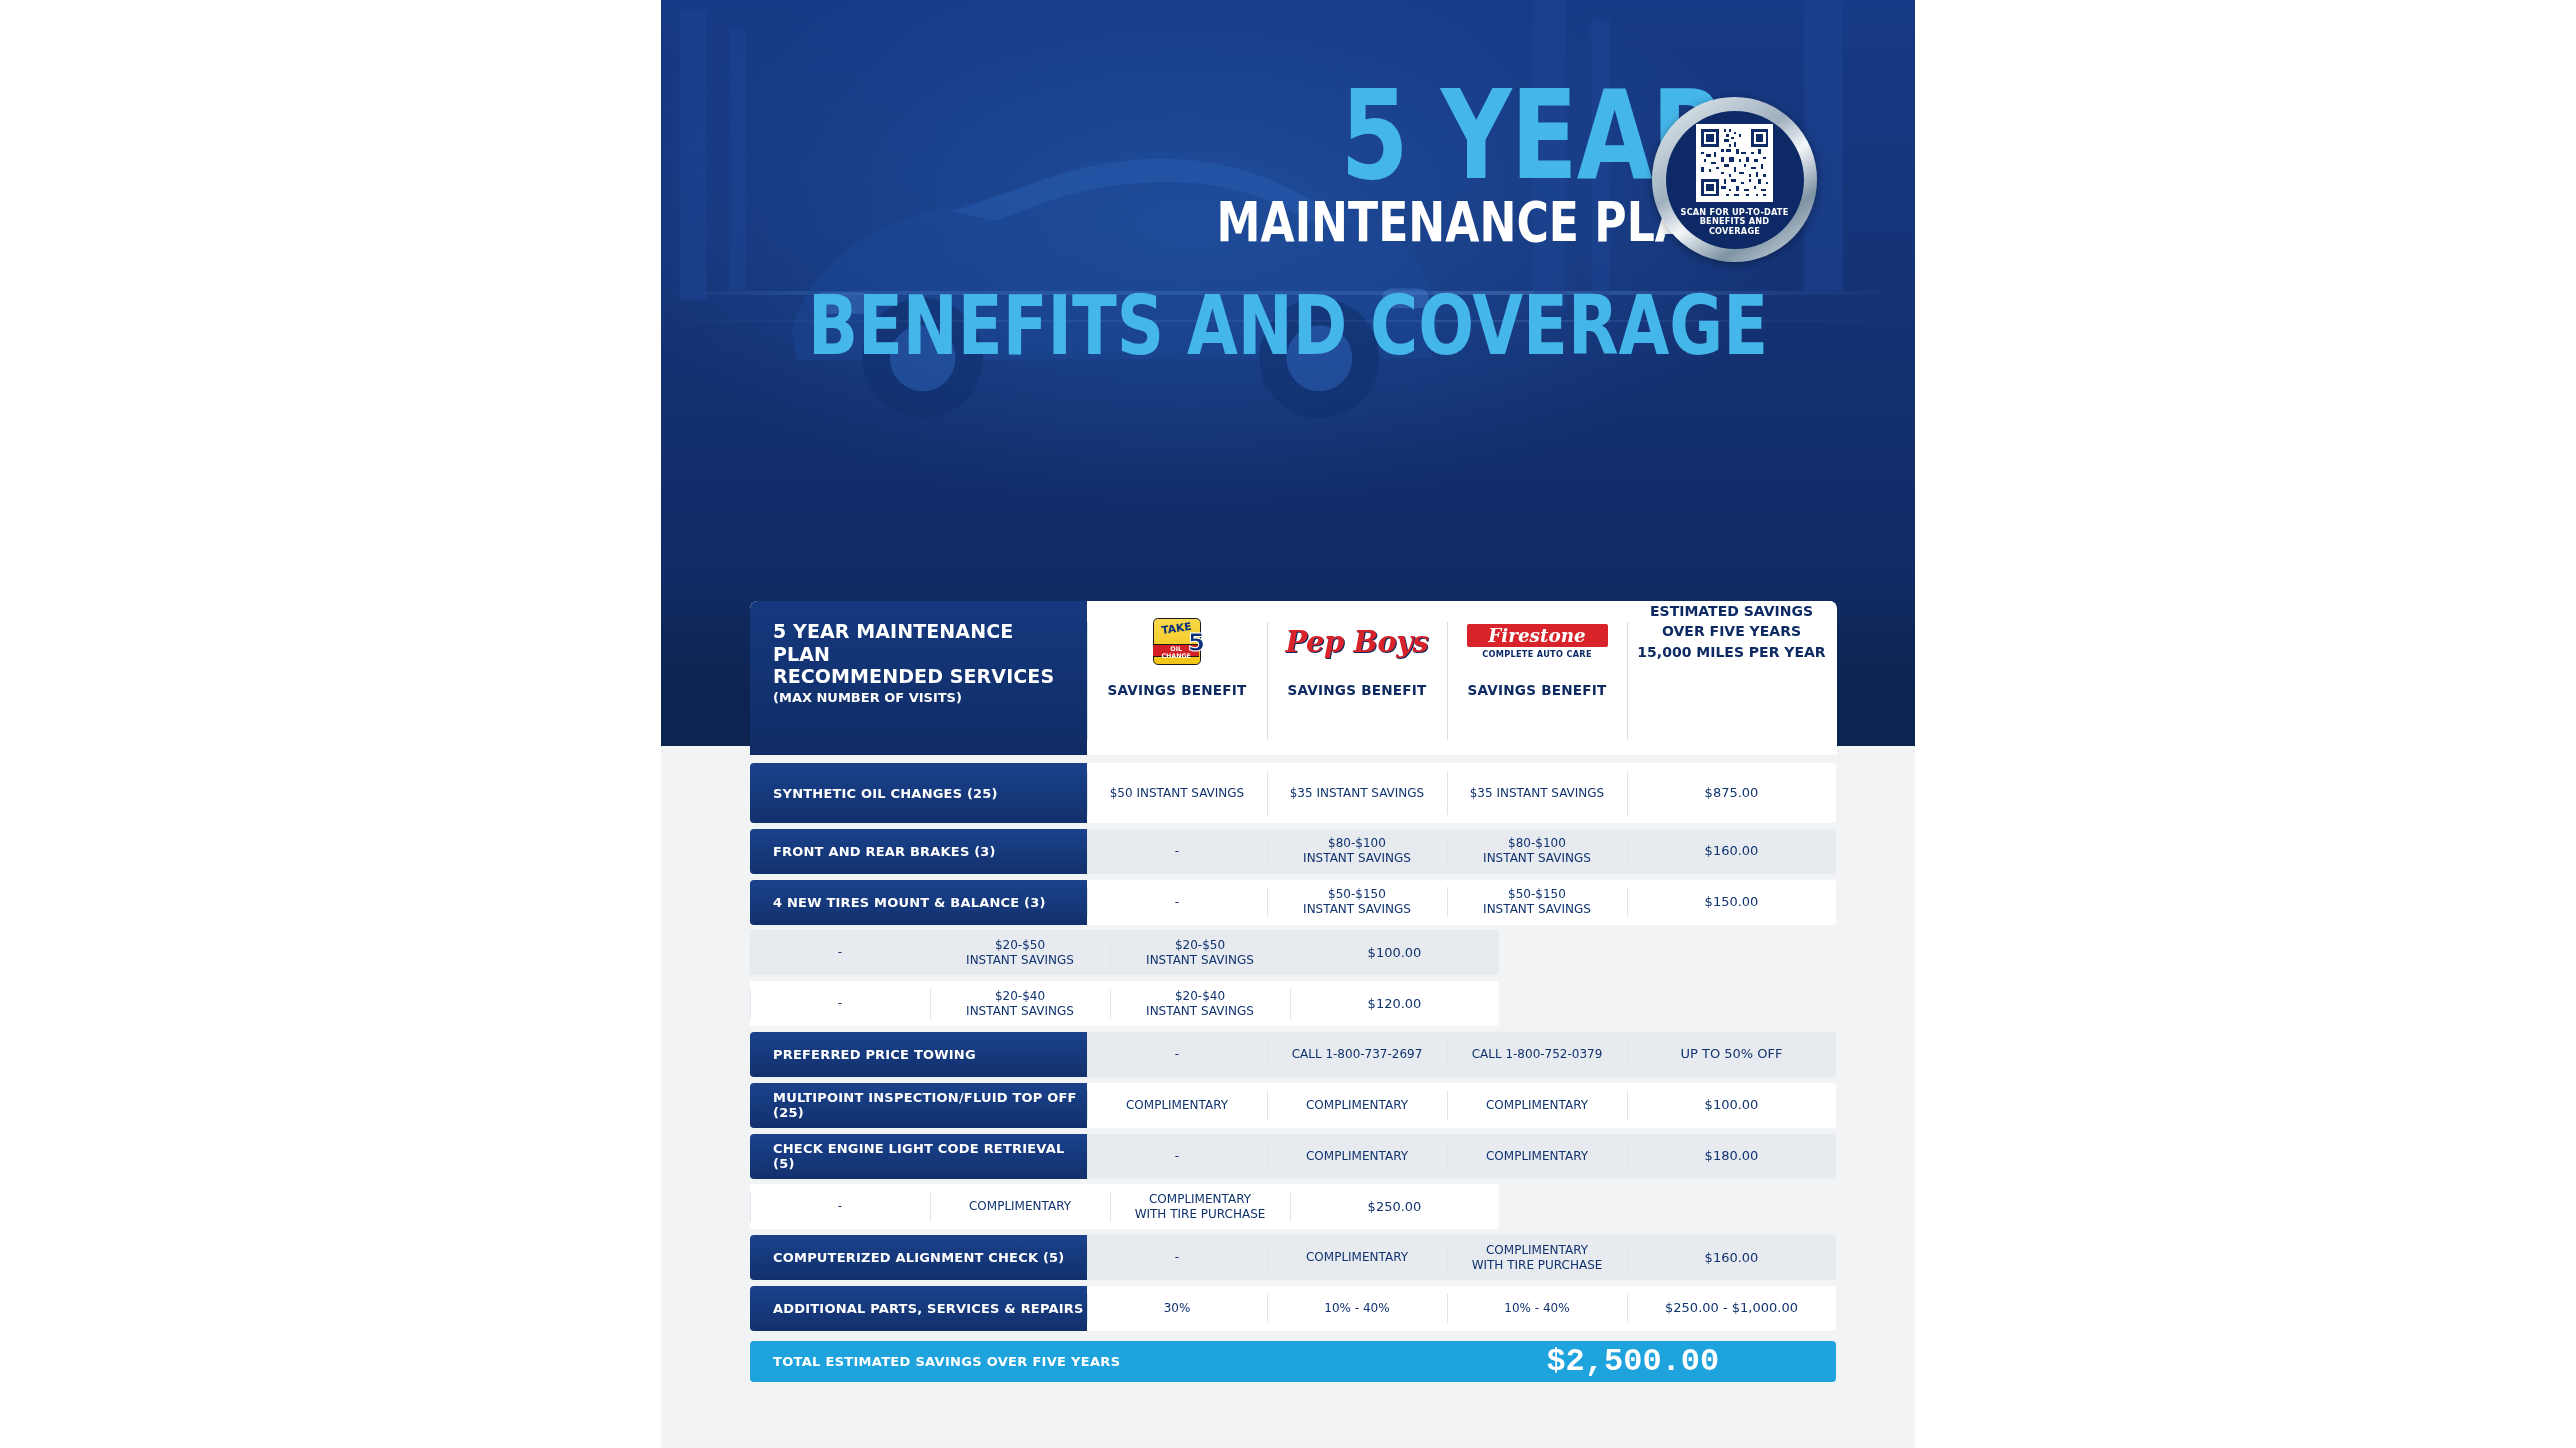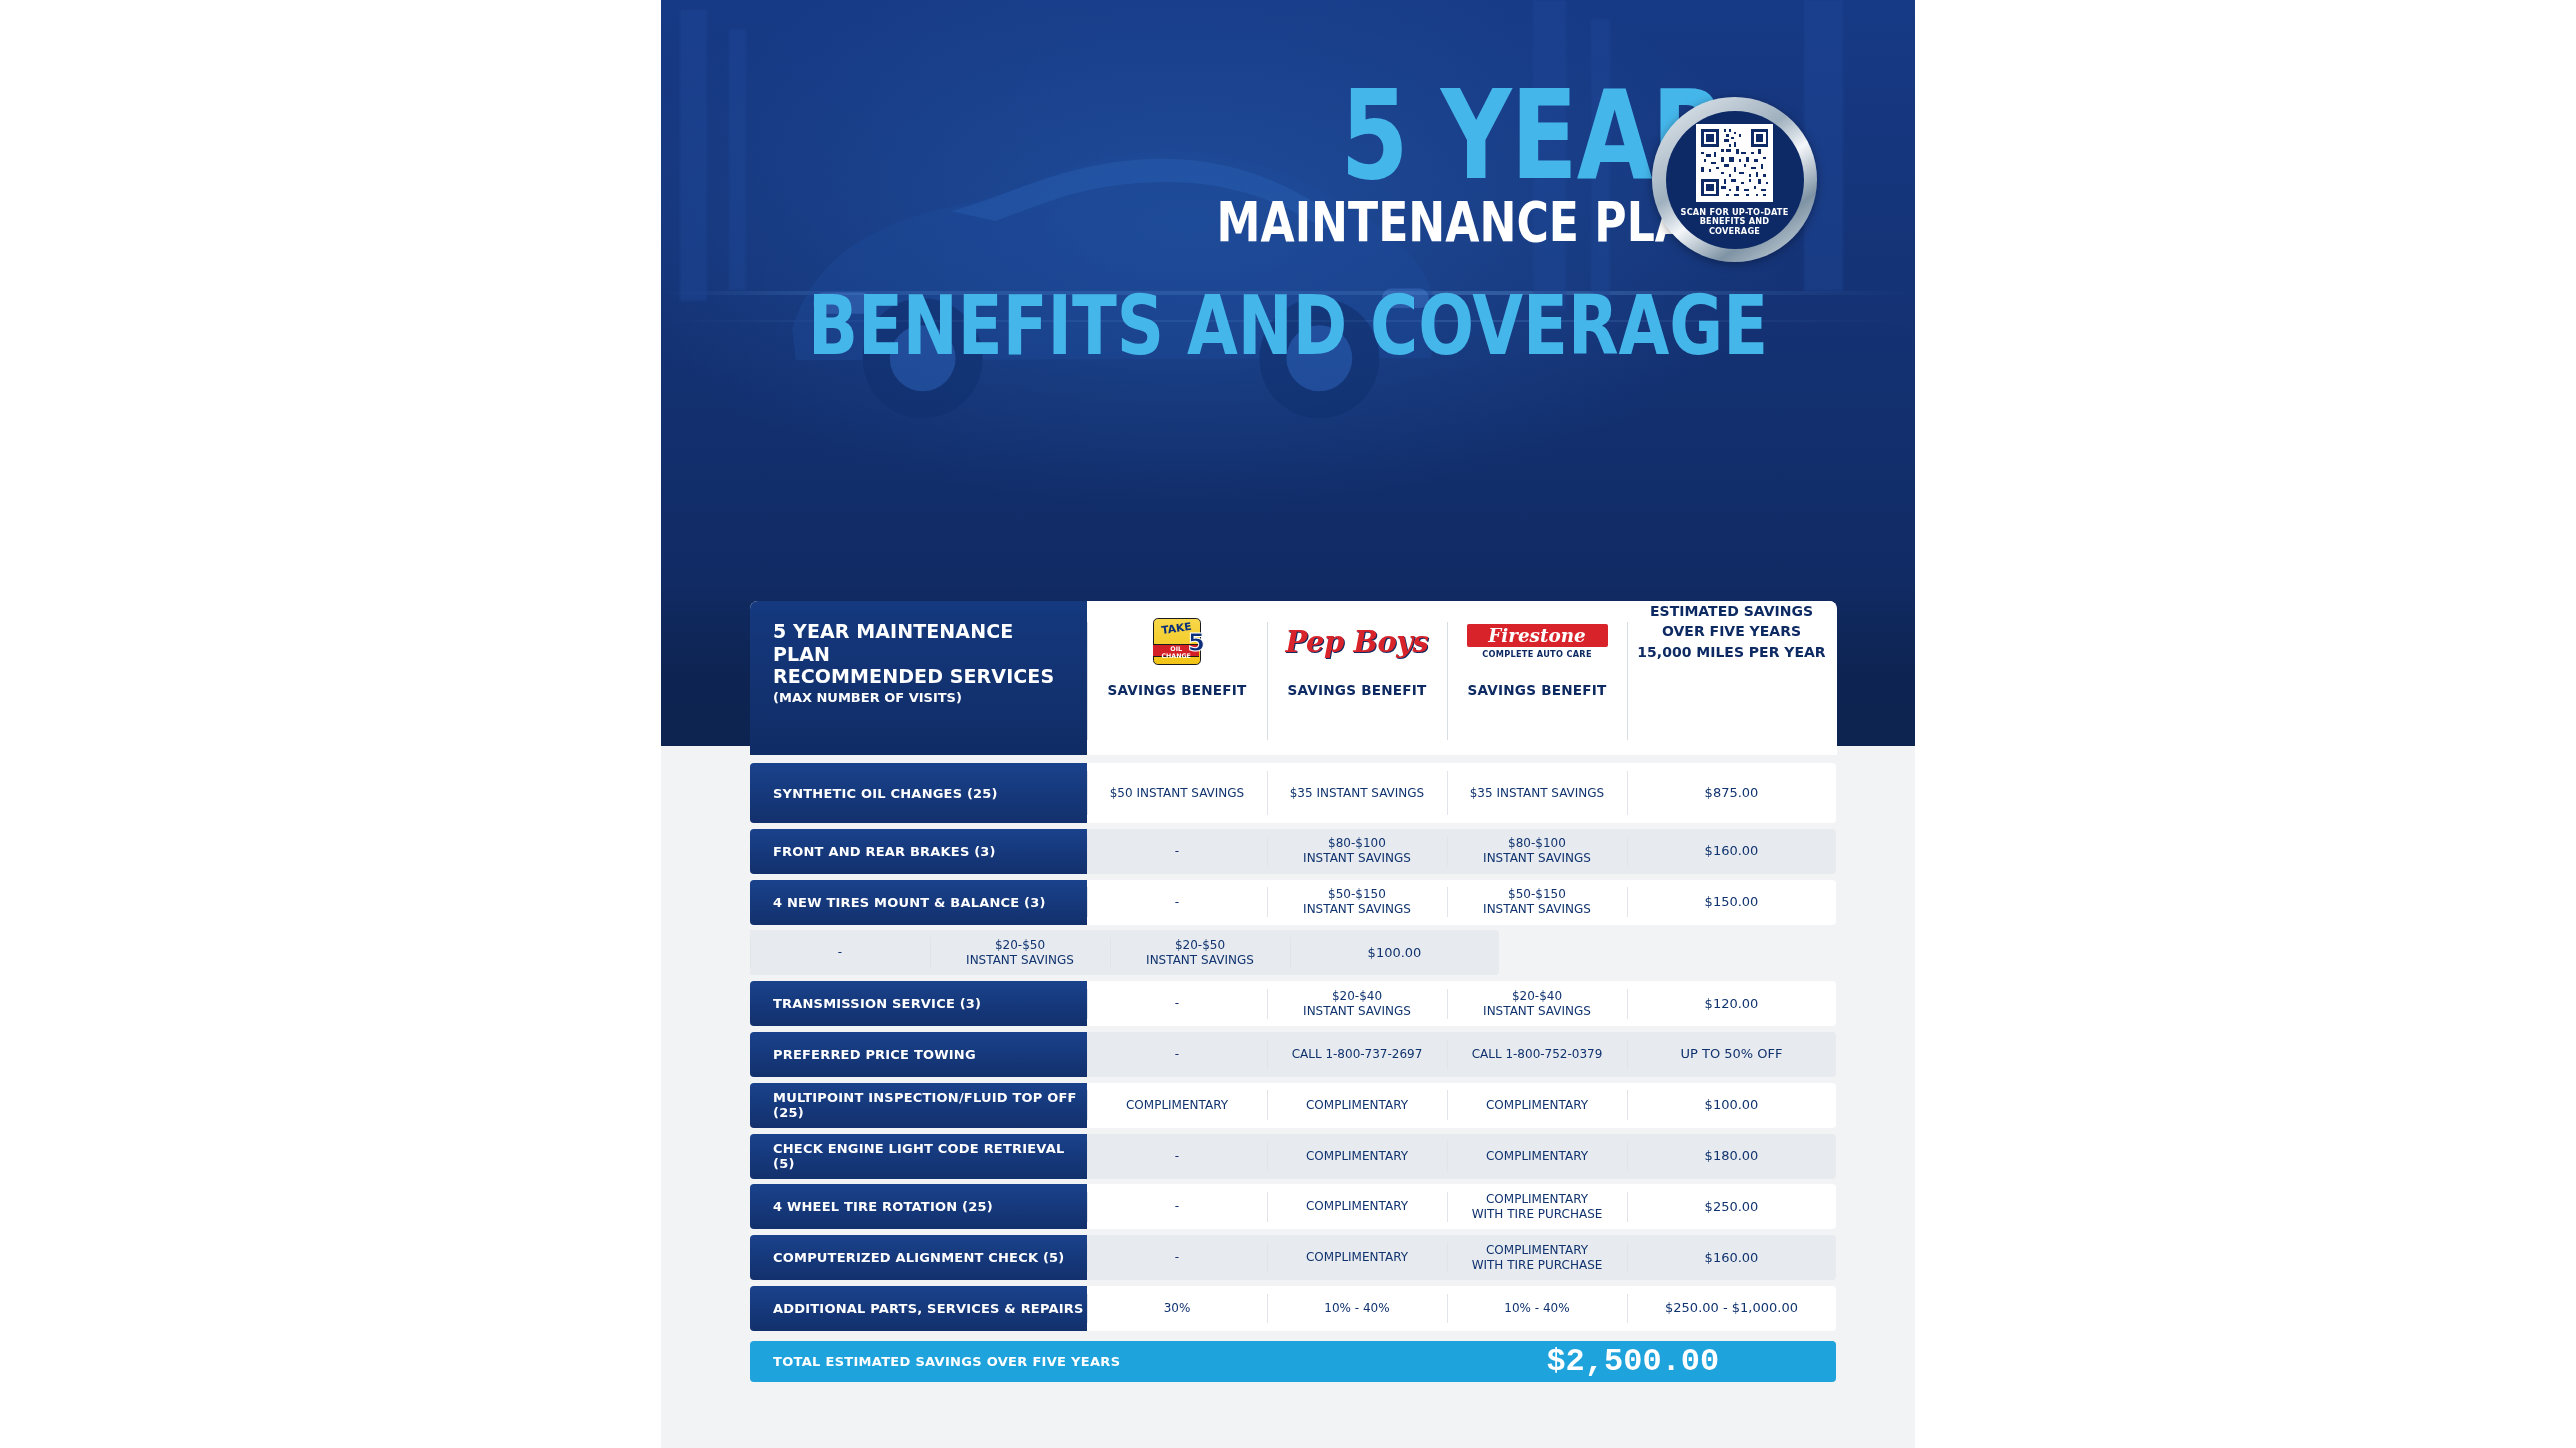--- a/index.html
+++ b/index.html
@@ -559,21 +559,20 @@
         <div class="cell">
           <div>
             <div>$20-$50</div>
             <div>INSTANT SAVINGS</div>
           </div>
         </div>
         <div class="cell est">$100.00</div>
       </div>
 
       <div class="row row-bg-light">
-        <div class="cell-service">TRANSMISSION SERVICE (3)</div>
         <div class="cell">-</div>
         <div class="cell">
           <div>
             <div>$20-$40</div>
             <div>INSTANT SAVINGS</div>
           </div>
         </div>
         <div class="cell">
           <div>
             <div>$20-$40</div>
@@ -601,21 +600,20 @@
 
       <div class="row row-bg-dark">
         <div class="cell-service">CHECK ENGINE LIGHT CODE RETRIEVAL (5)</div>
         <div class="cell">-</div>
         <div class="cell">COMPLIMENTARY</div>
         <div class="cell">COMPLIMENTARY</div>
         <div class="cell est">$180.00</div>
       </div>
 
       <div class="row row-bg-light">
-        <div class="cell-service">4 WHEEL TIRE ROTATION (25)</div>
         <div class="cell">-</div>
         <div class="cell">COMPLIMENTARY</div>
         <div class="cell">
           <div>
             <div>COMPLIMENTARY</div>
             <div>WITH TIRE PURCHASE</div>
           </div>
         </div>
         <div class="cell est">$250.00</div>
       </div>

